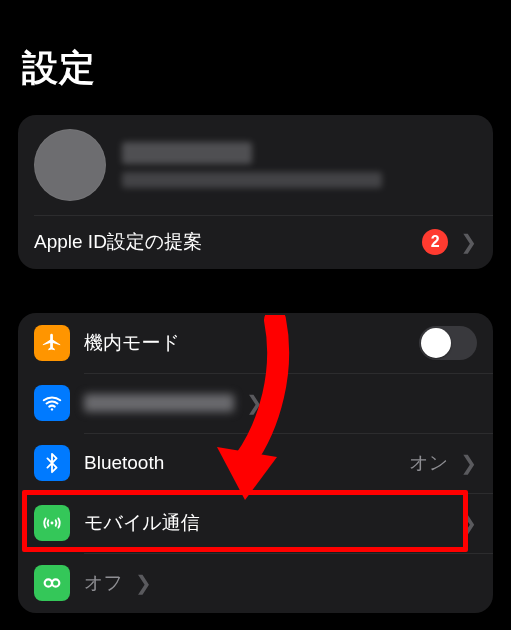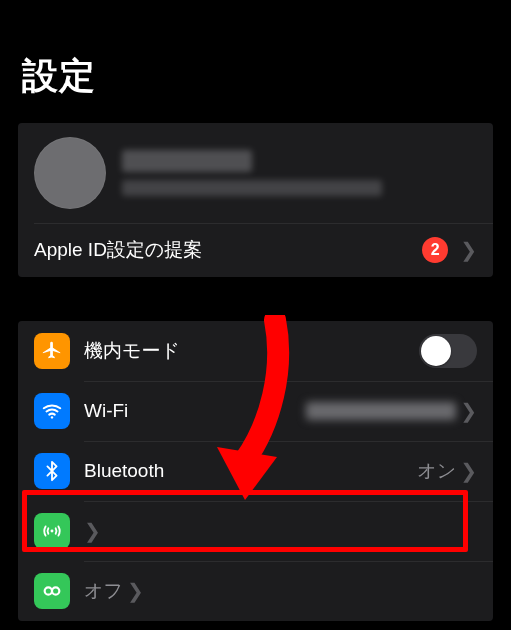--- a/index.html
+++ b/index.html
@@ -1,33 +1,33 @@
 <!DOCTYPE html>
 <html><head>
 <meta charset="utf-8">
 <style>
   * { box-sizing: border-box; margin: 0; padding: 0; }
   html, body { width: 511px; height: 630px; background: #000; font-family: -apple-system, "Helvetica Neue", Arial, sans-serif; color: #fff; overflow: hidden; }
-  .screen { position: relative; width: 511px; height: 630px; padding: 22px 18px 0 18px; }
+  .screen { position: relative; width: 511px; height: 630px; padding: 14px 18px 0 18px; }
   .title { font-size: 36px; font-weight: 700; margin: 30px 0 22px 4px; letter-spacing: 1px; }
 
-  .group { background: #1c1c1e; border-radius: 4px; overflow: hidden; margin-bottom: 44px; }
+  .group { background: #1c1c1e; border-radius: 18px; overflow: hidden; margin-bottom: 44px; }
 
   
   .appleid-top { display: flex; align-items: center; padding: 14px 16px 10px 16px; }
   .avatar { width: 72px; height: 72px; border-radius: 50%; background: #6d6d70; margin-right: 16px; flex: 0 0 auto;
             box-shadow: inset 0 0 0 1px rgba(255,255,255,0.05); filter: blur(0.4px); }
   .name-line { height: 22px; background: #7a7a7e; border-radius: 3px; width: 130px; margin-bottom: 8px; filter: blur(3px); opacity:0.55;}
   .sub-line  { height: 16px; background: #6a6a6e; border-radius: 3px; width: 260px; filter: blur(3px); opacity:0.5;}
   .row { display: flex; align-items: center; padding: 14px 16px; position: relative; }
   .row + .row::before, .appleid-top + .row::before {
     content:""; position:absolute; top:0; left:16px; right:0; height:1px; background:#2c2c2e;
   }
   .row-label { font-size: 19px; flex: 1; }
-  .row-value { font-size: 19px; color: #8e8e93; margin-right: 4px; }
+  .row-value { font-size: 19px; color: #8e8e93; margin-right: 12px; }
   .row-value.blur { filter: blur(4px); background:#6a6a6e; border-radius:3px; width:150px; height:18px; display:inline-block;}
   .badge { width: 26px; height: 26px; border-radius: 50%; background: #ff3b30; color:#fff; font-size:16px; font-weight:600;
            display:flex; align-items:center; justify-content:center; margin-right: 12px; }
   .chev { color:#5a5a5e; font-size: 20px; }
 
   
   .list .row { padding: 12px 16px; align-items: center; }
   .icon-box { width: 36px; height: 36px; border-radius: 8px; margin-right: 14px; display:flex; align-items:center; justify-content:center; flex:0 0 auto; }
   .icon-box svg { width: 22px; height: 22px; }
   .ic-airplane { background:#ff9500; }
@@ -81,21 +81,20 @@
 
     <div class="row">
       <div class="icon-box ic-wifi">
         <svg viewBox="0 0 24 24" fill="none" stroke="#fff" stroke-width="2.2" stroke-linecap="round">
           <path d="M3 9a15 15 0 0 1 18 0"></path>
             <path d="M6 12.5a10 10 0 0 1 12 0"></path>
             <path d="M9 16a5 5 0 0 1 6 0"></path>
             <circle cx="12" cy="19" r="1.3" fill="#fff" stroke="none"></circle>
         </svg>
       </div>
-      <span class="row-label">Wi-Fi</span>
       <span class="row-value blur"></span>
       <span class="chev">❯</span>
     </div>
 
     <div class="row">
       <div class="icon-box ic-bt">
         <svg viewBox="0 0 24 24" fill="none" stroke="#fff" stroke-width="2" stroke-linejoin="round" stroke-linecap="round">
           <path d="M7 7l10 10-5 5V2l5 5L7 17"></path>
         </svg>
       </div>
@@ -107,20 +106,21 @@
     <div class="row">
       <div class="icon-box ic-cell">
         <svg viewBox="0 0 24 24" fill="none" stroke="#fff" stroke-width="2" stroke-linecap="round">
           <path d="M5 7a10 10 0 0 0 0 10"></path>
             <path d="M8 9a6 6 0 0 0 0 6"></path>
           <path d="M19 7a10 10 0 0 1 0 10"></path>
             <path d="M16 9a6 6 0 0 1 0 6"></path>
           <circle cx="12" cy="12" r="1.6" fill="#fff" stroke="none"></circle>
         </svg>
       </div>
+      <span class="row-label">モバイル通信</span>
       <span class="chev">❯</span>
     </div>
 
     <div class="row">
       <div class="icon-box ic-hotspot">
         <svg viewBox="0 0 24 24" fill="none" stroke="#fff" stroke-width="2.4" stroke-linecap="round">
           <circle cx="8" cy="12" r="4"></circle>
             <circle cx="16" cy="12" r="4"></circle>
         </svg>
       </div>

